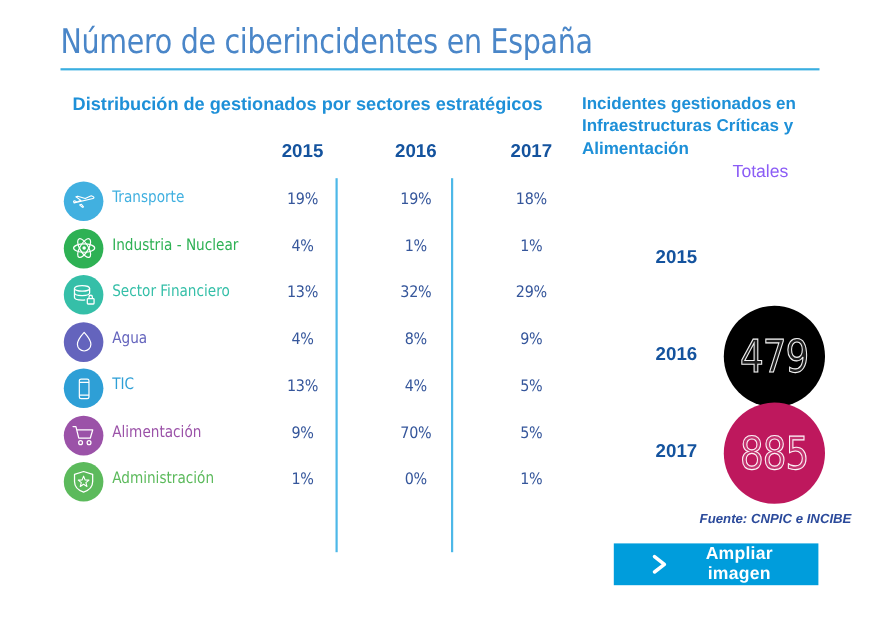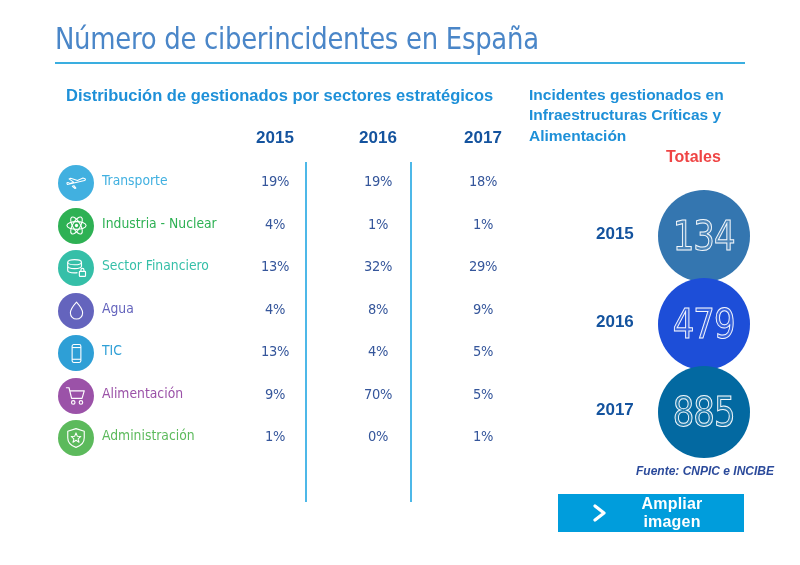--- a/index.html
+++ b/index.html
@@ -140,22 +140,22 @@
     font-size: 15.5px;
     font-weight: bold;
     color: #1e90d8;
     line-height: 1.32;
   }
   #totales-label {
     position: absolute;
     left: 666px;
     top: 148px;
     font-size: 16px;
-    font-weight: bold;
-    color: #ef4444;
+    font-weight: normal;
+    color: #8b5cf6;
   }
 
   .circle-row {
     position: absolute;
     left: 560px;
     width: 230px;
     height: 95px;
   }
   .cr-0 { top: 190px; }
   .cr-1 { top: 278px; }
@@ -343,33 +343,30 @@
         <span class="pct pct-2">1%</span>
       </div>
     </div>
 </div>
 
 <div id="right-heading">Incidentes gestionados en Infraestructuras Críticas y Alimentación</div>
 <div id="totales-label">Totales</div>
 <div id="totals-container">
     <div class="circle-row cr-0">
       <span class="circle-year">2015</span>
-      <span class="circle" style="background: rgb(52, 118, 176);">
-        <span class="circle-value">134</span>
-      </span>
     </div>
     <div class="circle-row cr-1">
       <span class="circle-year">2016</span>
-      <span class="circle" style="background: #1d4ed8;">
+      <span class="circle" style="background: #000000;">
         <span class="circle-value">479</span>
       </span>
     </div>
     <div class="circle-row cr-2">
       <span class="circle-year">2017</span>
-      <span class="circle" style="background: #0369a1;">
+      <span class="circle" style="background: #be185d;">
         <span class="circle-value">885</span>
       </span>
     </div>
   </div>
 
 <div id="fuente">Fuente: CNPIC e INCIBE</div>
 
 <button id="ampliar-button">
   <span id="ampliar-chevron">
     <svg width="16" height="20" viewBox="0 0 16 20" aria-hidden="true">

